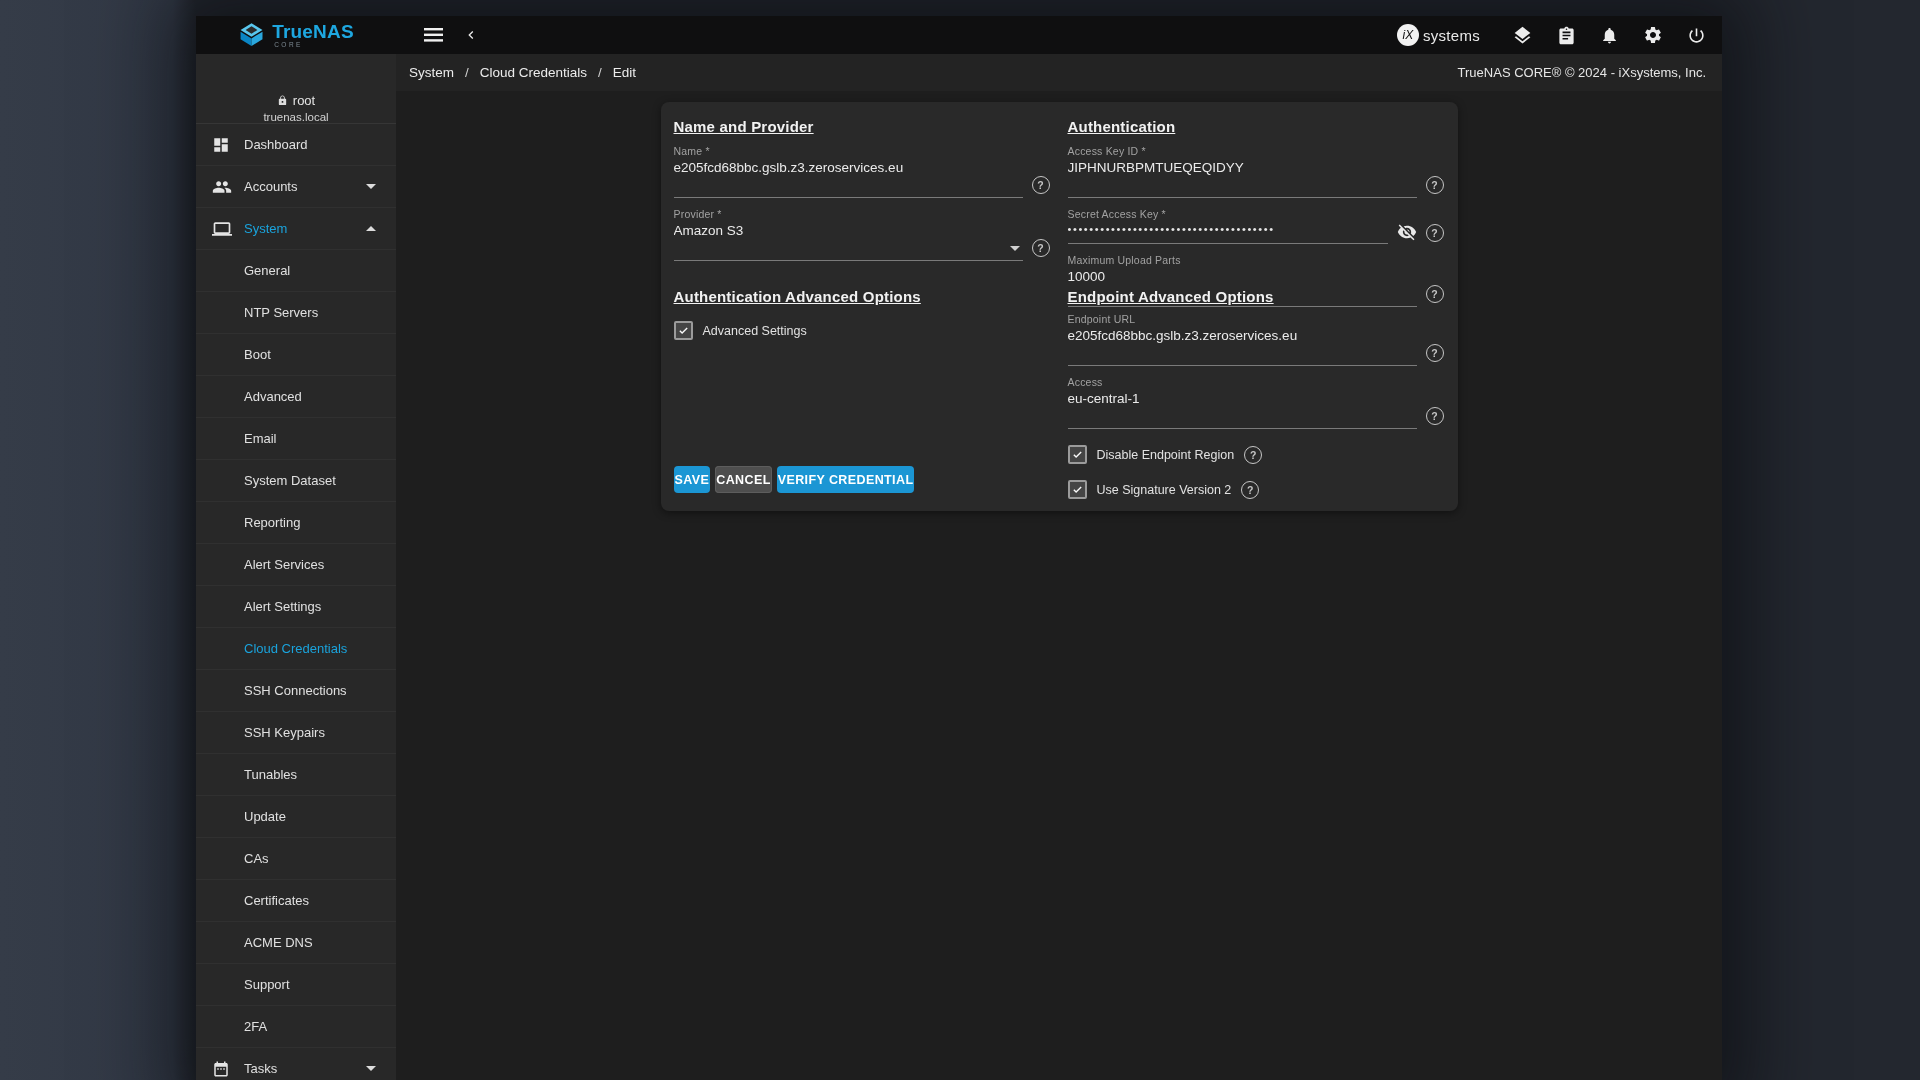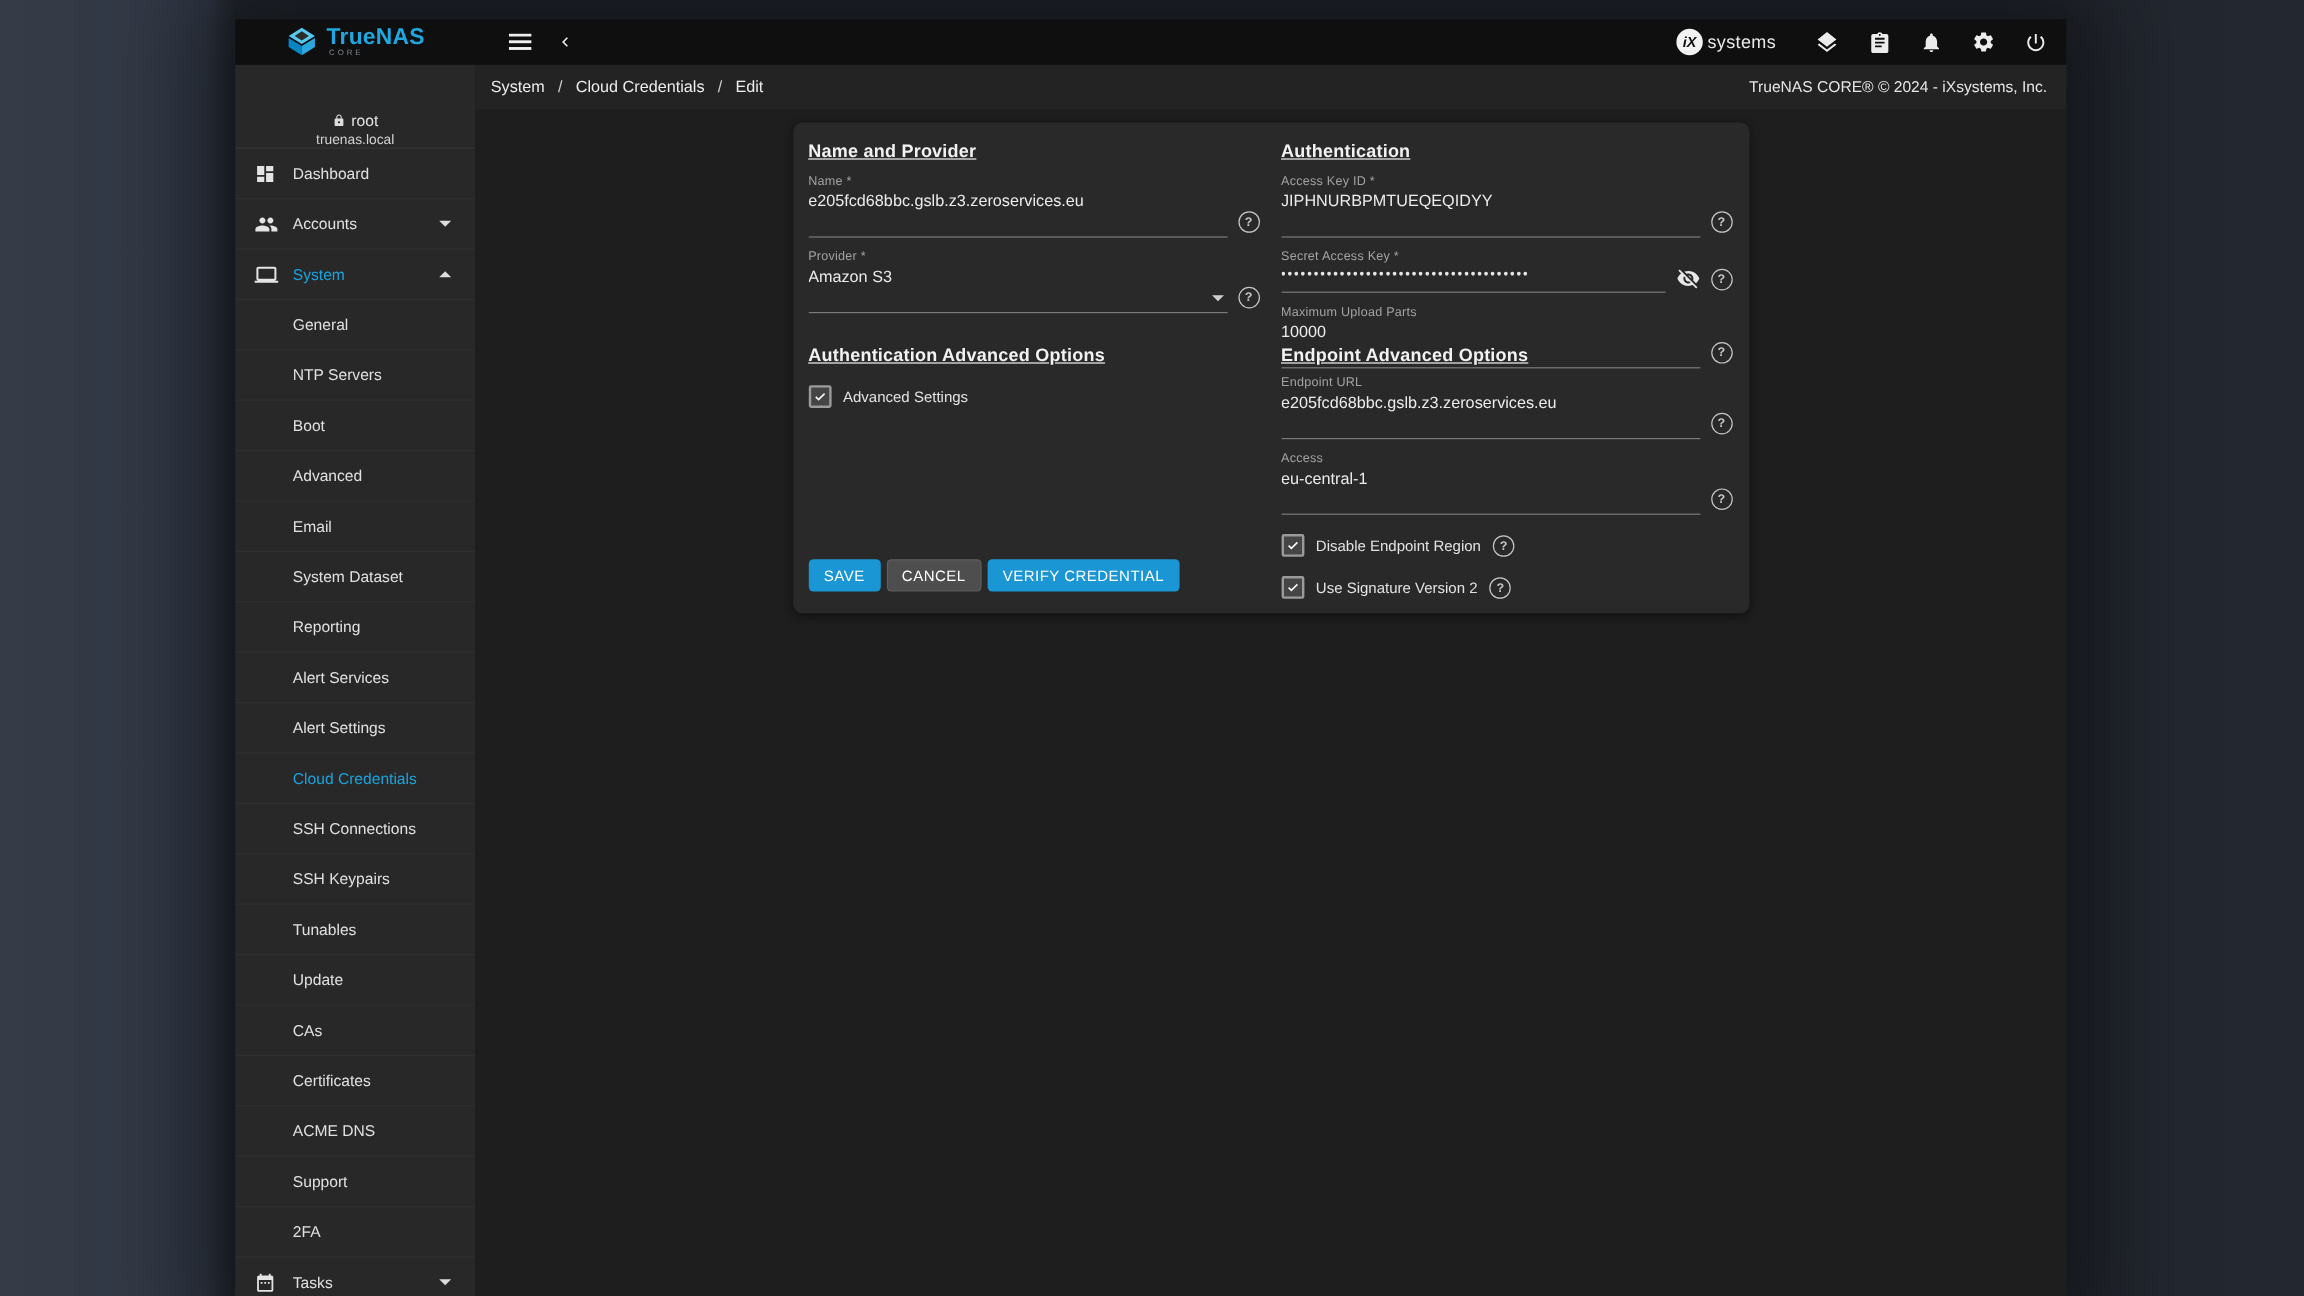--- a/index.html
+++ b/index.html
@@ -13,21 +13,21 @@
   .logo-area{width:200px;display:flex;align-items:center;justify-content:center;gap:7px;}
   .logo-text{display:flex;flex-direction:column;line-height:1;}
   .brand{font-size:19px;font-weight:bold;color:#1ea7e0;letter-spacing:.2px;}
   .edition{font-size:6.5px;letter-spacing:2.5px;color:#7d8a93;margin-top:1px;margin-left:2px;}
   .icon-btn{display:flex;align-items:center;justify-content:center;cursor:pointer;}
   .menu-btn{margin-left:28px;}
   .back-btn{margin-left:20px;}
   .header-right{margin-left:auto;display:flex;align-items:center;gap:24px;padding-right:16px;}
   .ix-logo{display:flex;align-items:center;gap:4px;margin-right:8px;}
   .ix-circle{width:22px;height:22px;border-radius:50%;background:#f2f2f2;color:#0f0f10;
-    display:flex;align-items:center;justify-content:center;font-weight:bold;font-size:12px;font-style:italic;}
+    display:flex;align-items:center;justify-content:center;font-weight:normal;font-size:12px;font-style:italic;}
   .ix-text{color:#e9e9e9;font-size:15px;letter-spacing:.3px;}
   .hdr-svg{fill:#ececec;}
   
   .breadcrumb-bar{position:absolute;top:38px;left:200px;right:0;height:37px;background:#232323;
     display:flex;align-items:center;padding:0 16px 0 13px;}
   .crumbs{display:flex;align-items:center;gap:11px;font-size:13.5px;color:#ececec;}
   .crumb{cursor:pointer;}
   .crumb-sep{color:#cfcfcf;}
   .copyright{margin-left:auto;font-size:13px;color:#e6e6e6;}
   
@@ -64,21 +64,21 @@
     margin-bottom:4px;cursor:pointer;}
   .help.inline{margin-bottom:0;}
   .eye{margin-bottom:2px;cursor:pointer;display:flex;}
   .eye svg{fill:#e8e8e8;}
   .cb-row{display:flex;align-items:center;gap:10px;margin-top:16px;font-size:12.5px;color:#e2e2e2;}
   .checkbox{width:15px;height:15px;min-width:15px;background:#454545;border:2px solid #9b9b9b;border-radius:2px;
     display:flex;align-items:center;justify-content:center;cursor:pointer;}
   .checkbox svg{fill:none;stroke:#fafafa;stroke-width:3;}
   .actions{grid-column:1 / span 2;display:flex;gap:5px;margin-top:12px;align-items:flex-start;}
   .btn{height:27px;border:none;border-radius:4px;color:#fff;font-family:"Liberation Sans",sans-serif;
-    font-size:12.5px;font-weight:normal;letter-spacing:.4px;padding:0 13px;cursor:pointer;}
+    font-size:12.5px;font-weight:bold;letter-spacing:.4px;padding:0 1px;cursor:pointer;}
   .btn-primary{background:#1b96d4;}
   .btn-default{background:#4e4e4e;box-shadow:inset 0 0 0 1px #5d5d5d;}
 </style>
 </head>
 <body>
 
 <div class="backdrop"></div>
 
 <div class="app">
 

